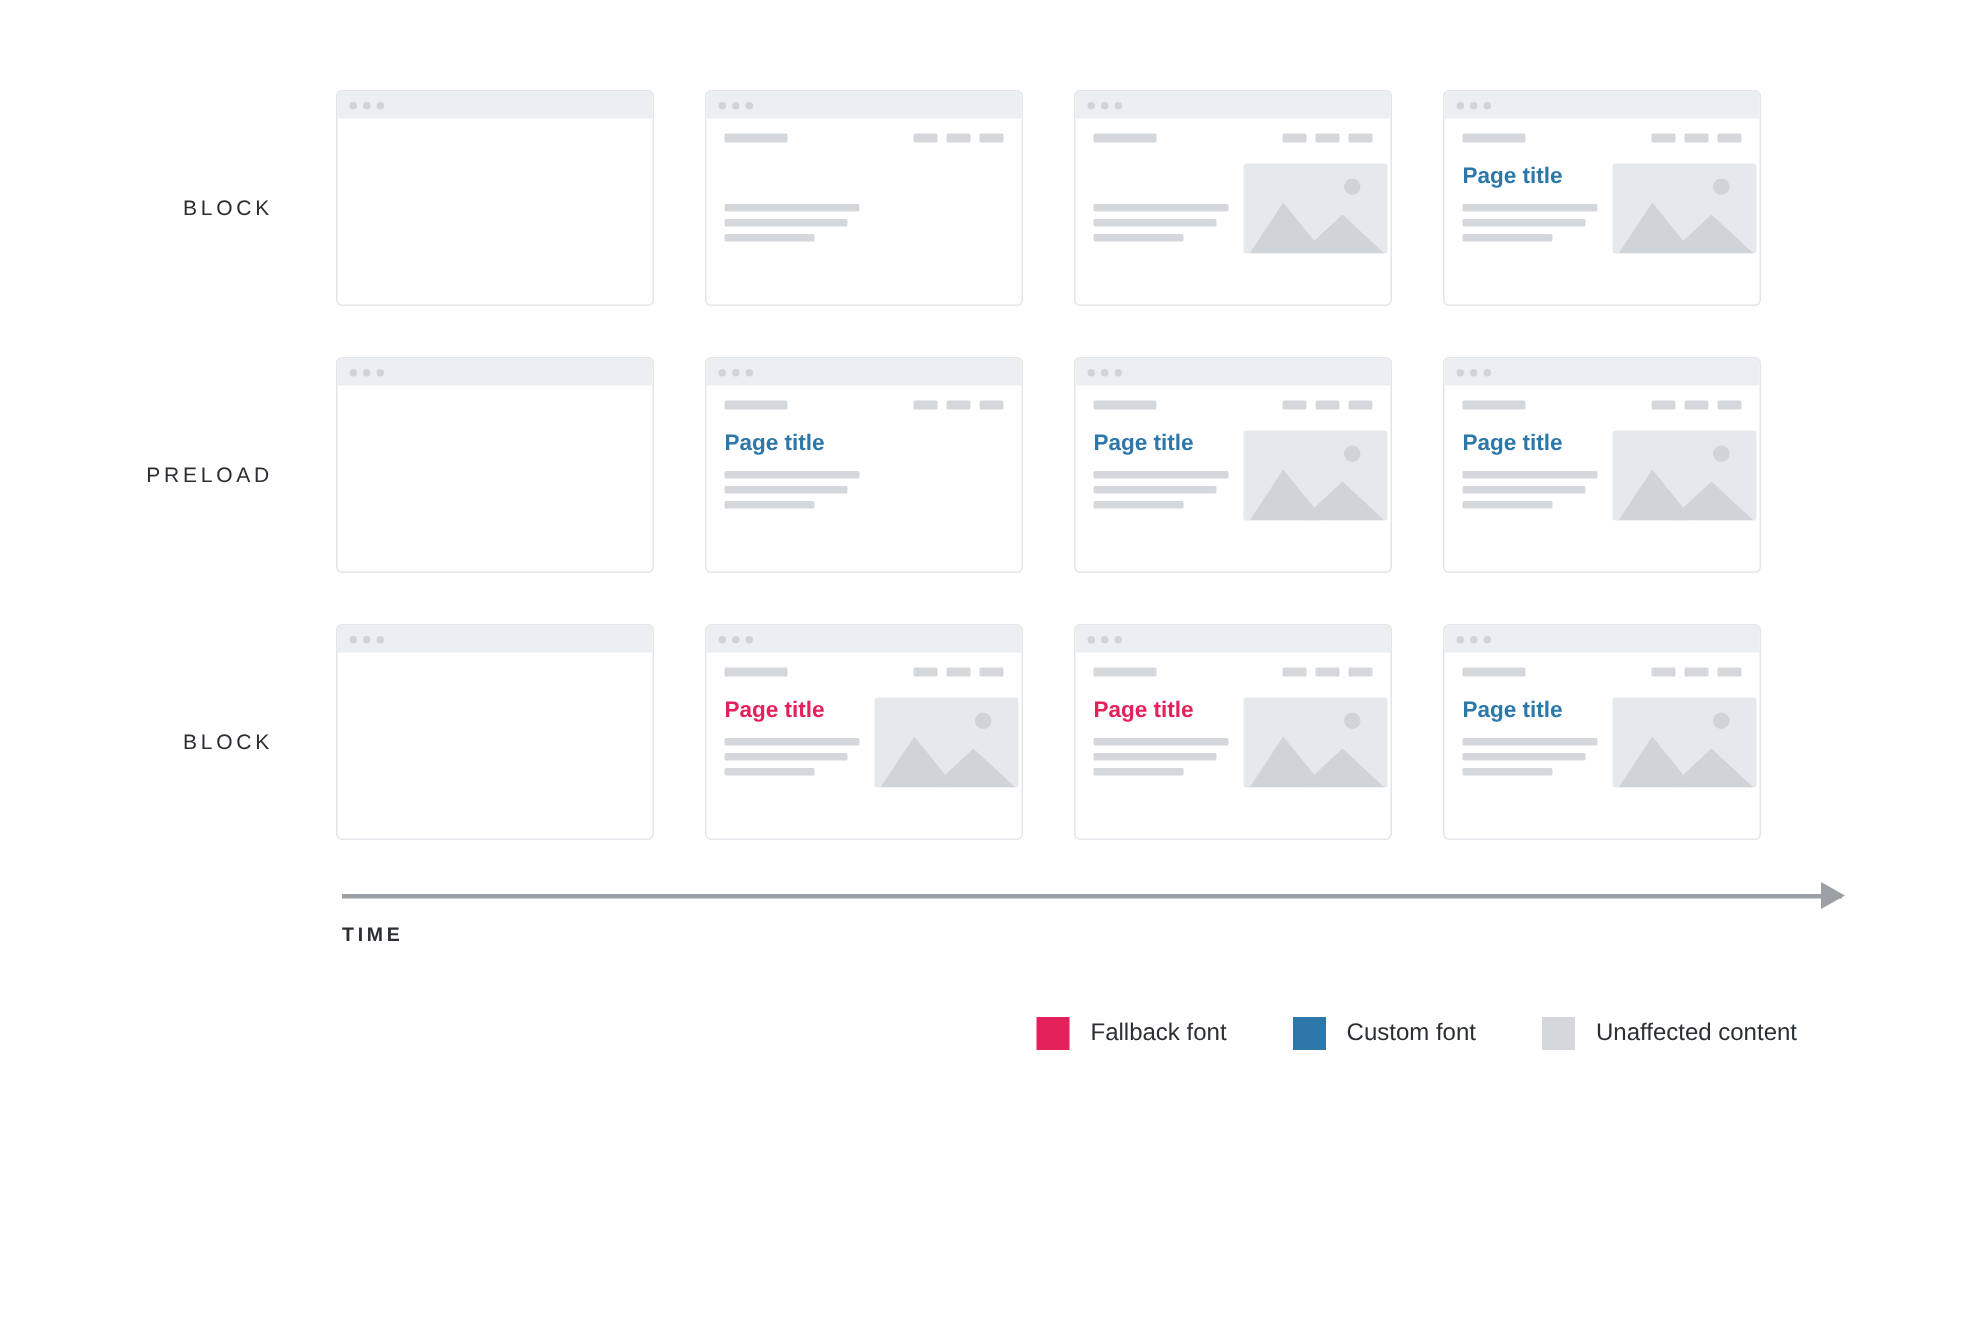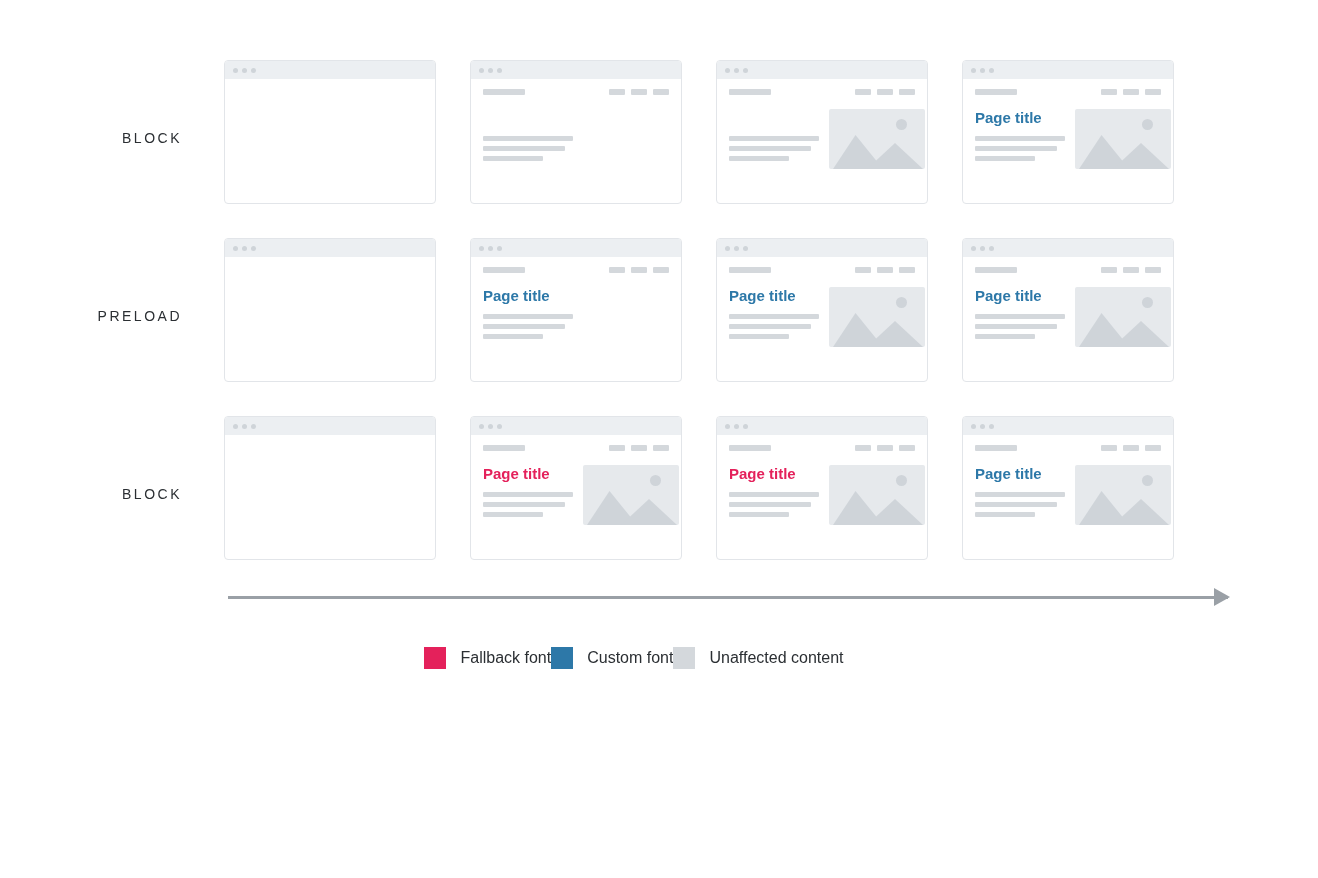--- a/index.html
+++ b/index.html
@@ -92,21 +92,21 @@
   border-top: 9px solid transparent;
   border-bottom: 9px solid transparent;
   border-left: 16px solid #9aa0a6;
 }
 .time-label {
   margin-top: 16px; margin-left: 158px;
   font-size: 13px; font-weight: 700; letter-spacing: 2.5px; color: #2b2f33;
 }
 .legend {
   margin-top: 48px;
-  display: flex; justify-content: center; 
+  display: flex; justify-content: flex-end; gap: 44px;
   padding-right: 50px;
 }
 .legend-item { display: flex; align-items: center; gap: 14px; }
 .swatch { width: 22px; height: 22px; }
 .swatch.fallback { background: #e4215b; }
 .swatch.custom { background: #2d78a8; }
 .swatch.unaffected { background: #d4d8dc; }
 .legend-label { font-size: 16px; color: #2b2f33; }
 </style>
 </head>
@@ -437,20 +437,21 @@
             </div>
           </div>
         </div>
       </div>
     </div>
 
   <div class="timeline">
     <div class="timeline-line"></div>
     <div class="timeline-arrow"></div>
   </div>
+  <div class="time-label">TIME</div>
 
   <div class="legend">
     <div class="legend-item">
       <div class="swatch fallback"></div>
       <span class="legend-label">Fallback font</span>
     </div>
     <div class="legend-item">
       <div class="swatch custom"></div>
       <span class="legend-label">Custom font</span>
     </div>

